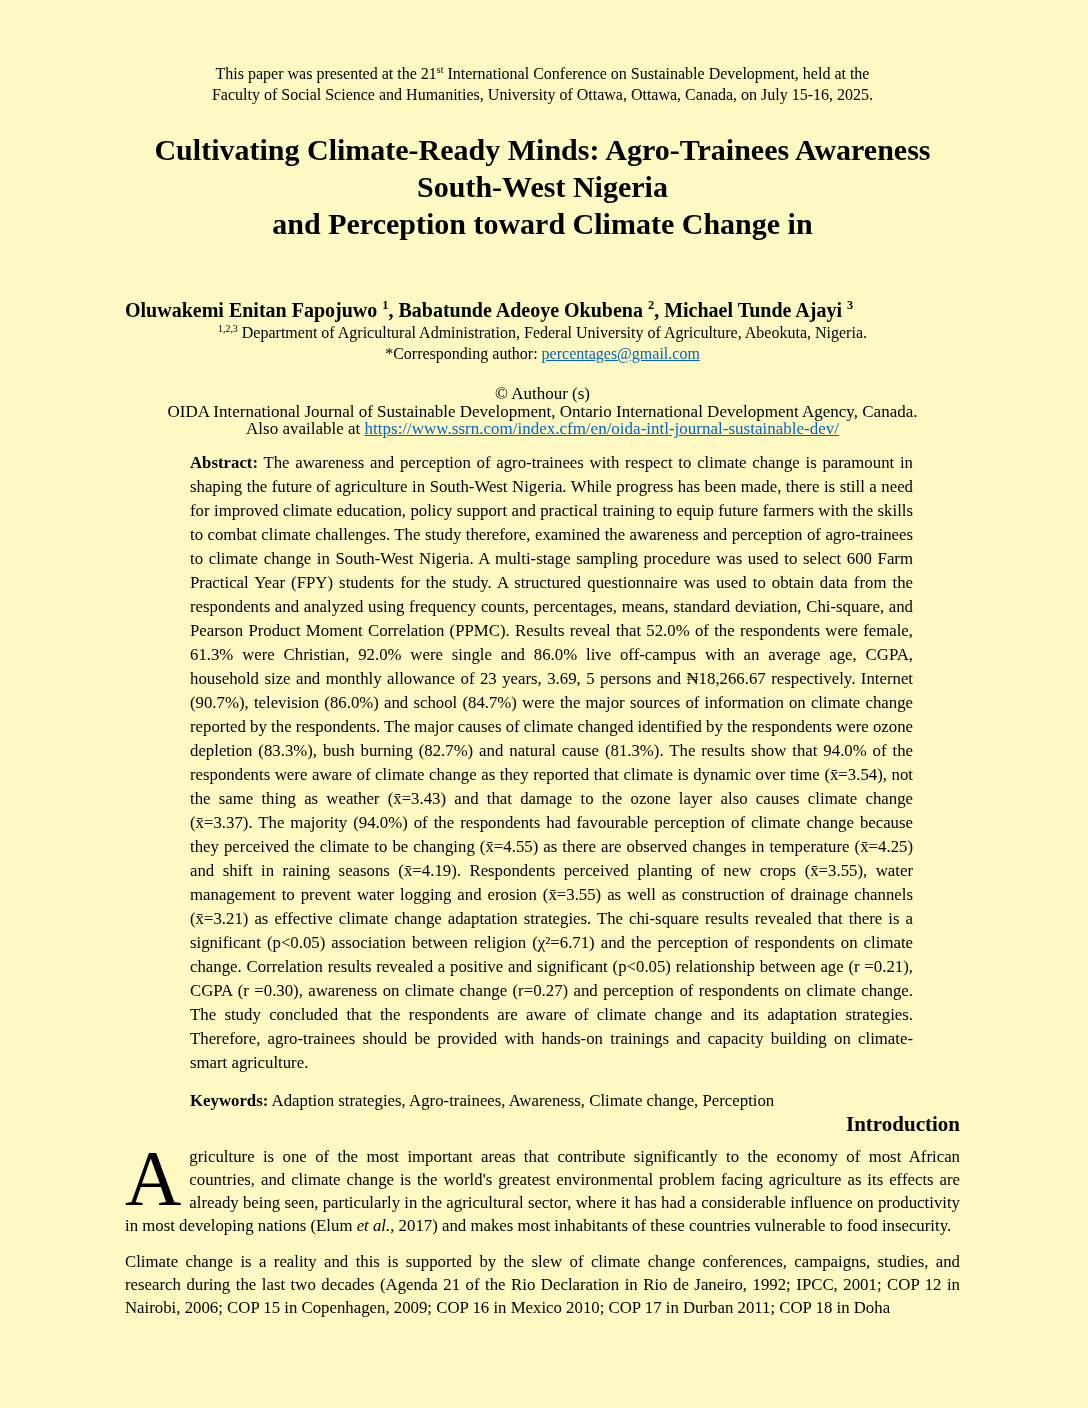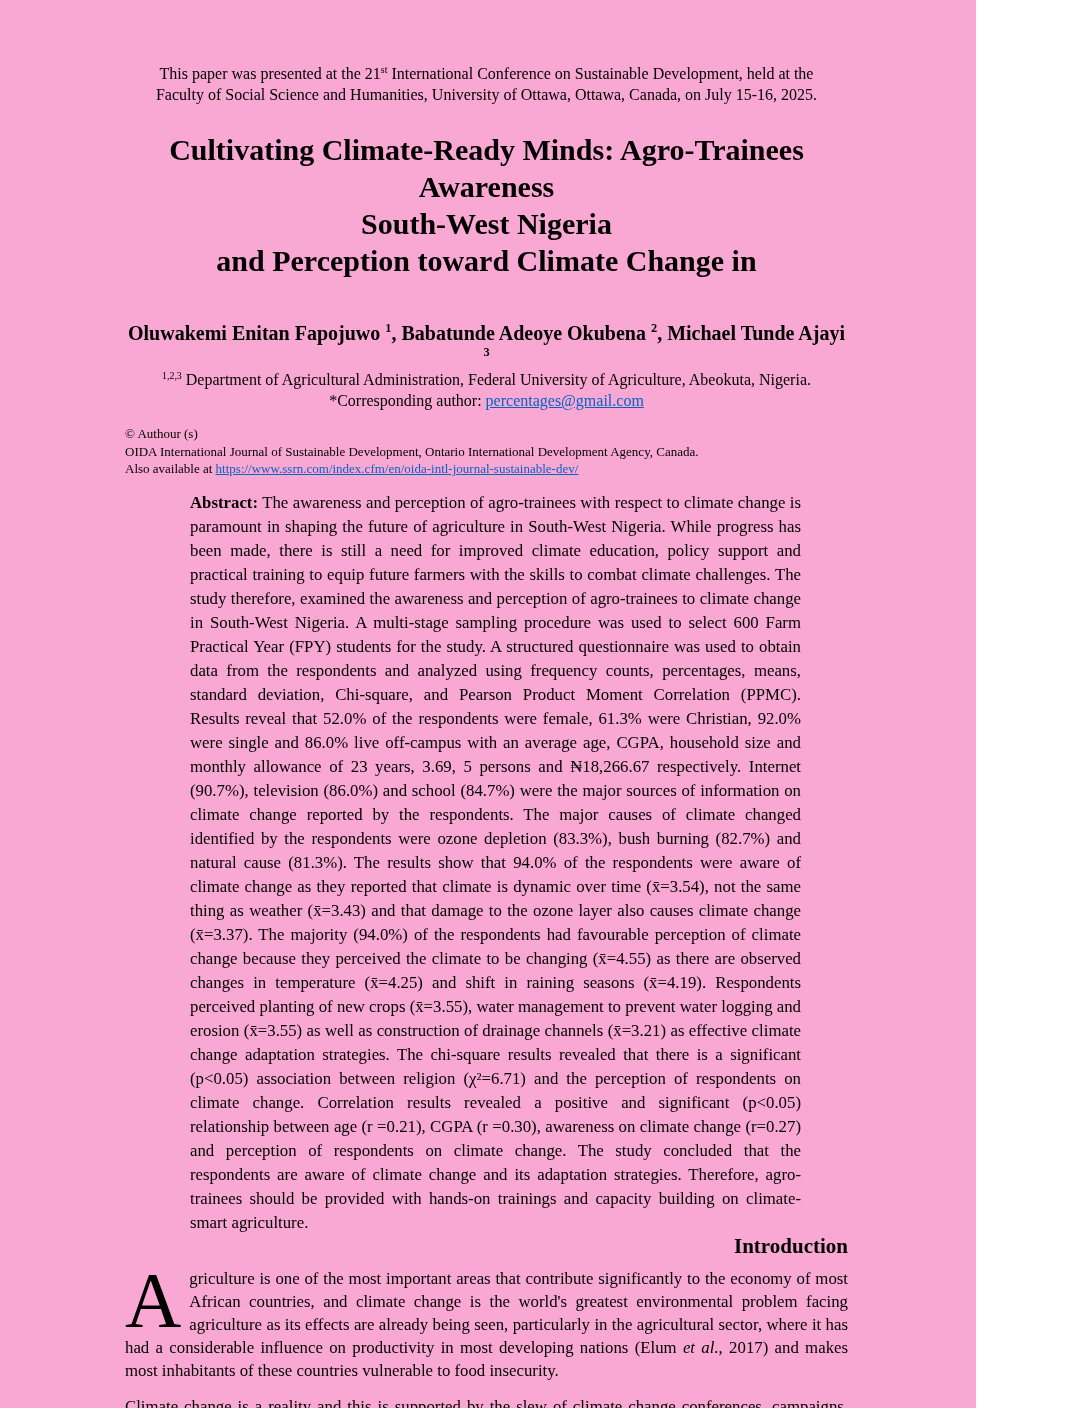--- a/index.html
+++ b/index.html
@@ -4,49 +4,49 @@
 <style>
   * { margin: 0; padding: 0; box-sizing: border-box; }
   html, body { background: #ffffff; }
   body {
     width: 1088px; height: 1408px;
     font-family: "Liberation Serif", "DejaVu Serif", serif;
     color: #000000;
     overflow: hidden;
   }
   .page {
-    width: 976px; height: 1408px;
+    width: 1088px; height: 1408px;
     padding: 63px 128px 0 125px;
-    background: #f9a8d4;
+    background: #fef9c3;
   }
   .header-note {
     text-align: center;
     font-size: 16px; line-height: 21px;
   }
   .sup { vertical-align: super; font-size: 0.62em; line-height: 0; }
   .title {
     margin-top: 26px;
     text-align: center;
     font-weight: bold;
     font-size: 30px; line-height: 37px;
   }
   .authors {
-    margin-top: 42px;
-    text-align: center;
+    margin-top: 56px;
+    text-align: left;
     font-weight: bold;
     font-size: 20px; line-height: 24px;
   }
   .affiliation, .corresponding {
     text-align: center;
     font-size: 16px; line-height: 21px;
   }
   .imprint {
-    margin-top: 14px;
-    text-align: left;
-    font-size: 13px; line-height: 17.5px;
+    margin-top: 21px;
+    text-align: center;
+    font-size: 17px; line-height: 17.5px;
   }
   .link {
     color: #0563C1;
     text-decoration: underline;
     cursor: pointer;
   }
   .abstract {
     margin: 13px 47px 0 65px;
     font-size: 16.8px; line-height: 24px;
     text-align: justify;
@@ -107,20 +107,23 @@
   <div class="imprint">
     <div>© Authour (s)</div>
     <div>OIDA International Journal of Sustainable Development, Ontario International Development Agency, Canada.</div>
     <div><span>Also available at </span><a class="link">https://www.ssrn.com/index.cfm/en/oida-intl-journal-sustainable-dev/</a></div>
   </div>
 
   <div class="abstract">
     <span class="label">Abstract:</span><span> The awareness and perception of agro-trainees with respect to climate change is paramount in shaping the future of agriculture in South-West Nigeria. While progress has been made, there is still a need for improved climate education, policy support and practical training to equip future farmers with the skills to combat climate challenges. The study therefore, examined the awareness and perception of agro-trainees to climate change in South-West Nigeria. A multi-stage sampling procedure was used to select 600 Farm Practical Year (FPY) students for the study. A structured questionnaire was used to obtain data from the respondents and analyzed using frequency counts, percentages, means, standard deviation, Chi-square, and Pearson Product Moment Correlation (PPMC). Results reveal that 52.0% of the respondents were female, 61.3% were Christian, 92.0% were single and 86.0% live off-campus with an average age, CGPA, household size and monthly allowance of 23 years, 3.69, 5 persons and ₦18,266.67 respectively. Internet (90.7%), television (86.0%) and school (84.7%) were the major sources of information on climate change reported by the respondents. The major causes of climate changed identified by the respondents were ozone depletion (83.3%), bush burning (82.7%) and natural cause (81.3%). The results show that 94.0% of the respondents were aware of climate change as they reported that climate is dynamic over time (x̄=3.54), not the same thing as weather (x̄=3.43) and that damage to the ozone layer also causes climate change (x̄=3.37). The majority (94.0%) of the respondents had favourable perception of climate change because they perceived the climate to be changing (x̄=4.55) as there are observed changes in temperature (x̄=4.25) and shift in raining seasons (x̄=4.19). Respondents perceived planting of new crops (x̄=3.55), water management to prevent water logging and erosion (x̄=3.55) as well as construction of drainage channels (x̄=3.21) as effective climate change adaptation strategies. The chi-square results revealed that there is a significant (p&lt;0.05) association between religion (χ²=6.71) and the perception of respondents on climate change. Correlation results revealed a positive and significant (p&lt;0.05) relationship between age (r =0.21), CGPA (r =0.30), awareness on climate change (r=0.27) and perception of respondents on climate change. The study concluded that the respondents are aware of climate change and its adaptation strategies. Therefore, agro-trainees should be provided with hands-on trainings and capacity building on climate-smart agriculture.</span>
   </div>
 
+  <div class="keywords">
+    <span class="label">Keywords:</span><span> Adaption strategies, Agro-trainees, Awareness, Climate change, Perception</span>
+  </div>
 
   <div class="intro-heading">Introduction</div>
 
   <div class="para p1">
     <span class="dropcap">A</span><span>griculture is one of the most important areas that contribute significantly to the economy of most African countries, and climate change is the world's greatest environmental problem facing agriculture as its effects are already being seen, particularly in the agricultural sector, where it has had a considerable influence on productivity in most developing nations (Elum </span><span class="italic">et al.</span><span>, 2017) and makes most inhabitants of these countries vulnerable to food insecurity.</span>
   </div>
 
   <div class="para p2">Climate change is a reality and this is supported by the slew of climate change conferences, campaigns, studies, and research during the last two decades (Agenda 21 of the Rio Declaration in Rio de Janeiro, 1992; IPCC, 2001; COP 12 in Nairobi, 2006; COP 15 in Copenhagen, 2009; COP 16 in Mexico 2010; COP 17 in Durban 2011; COP 18 in Doha</div>
 
 </div>

